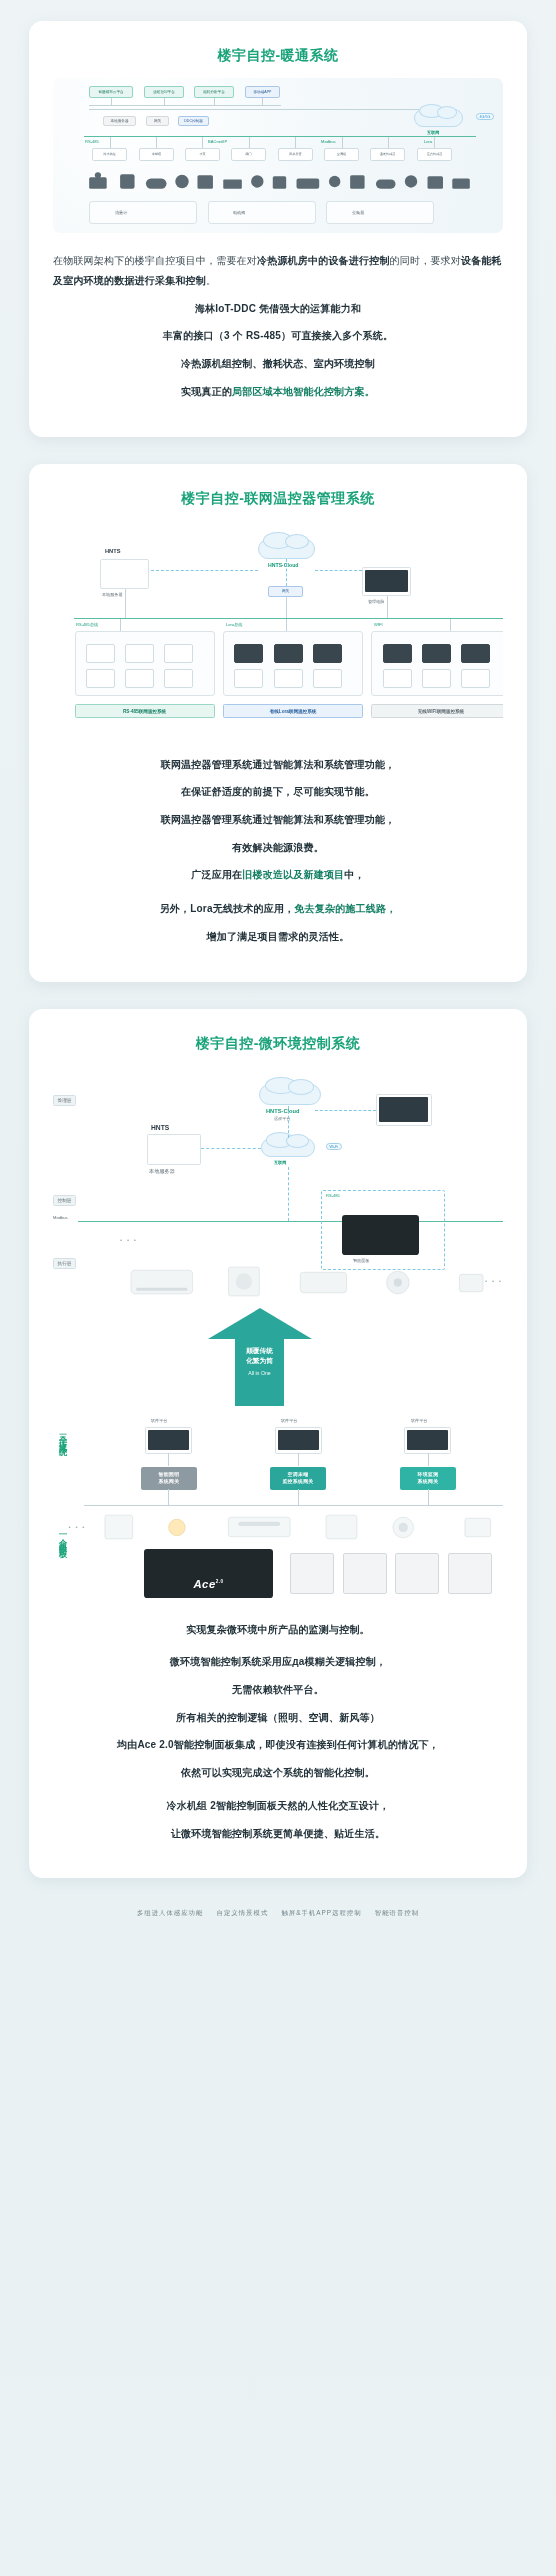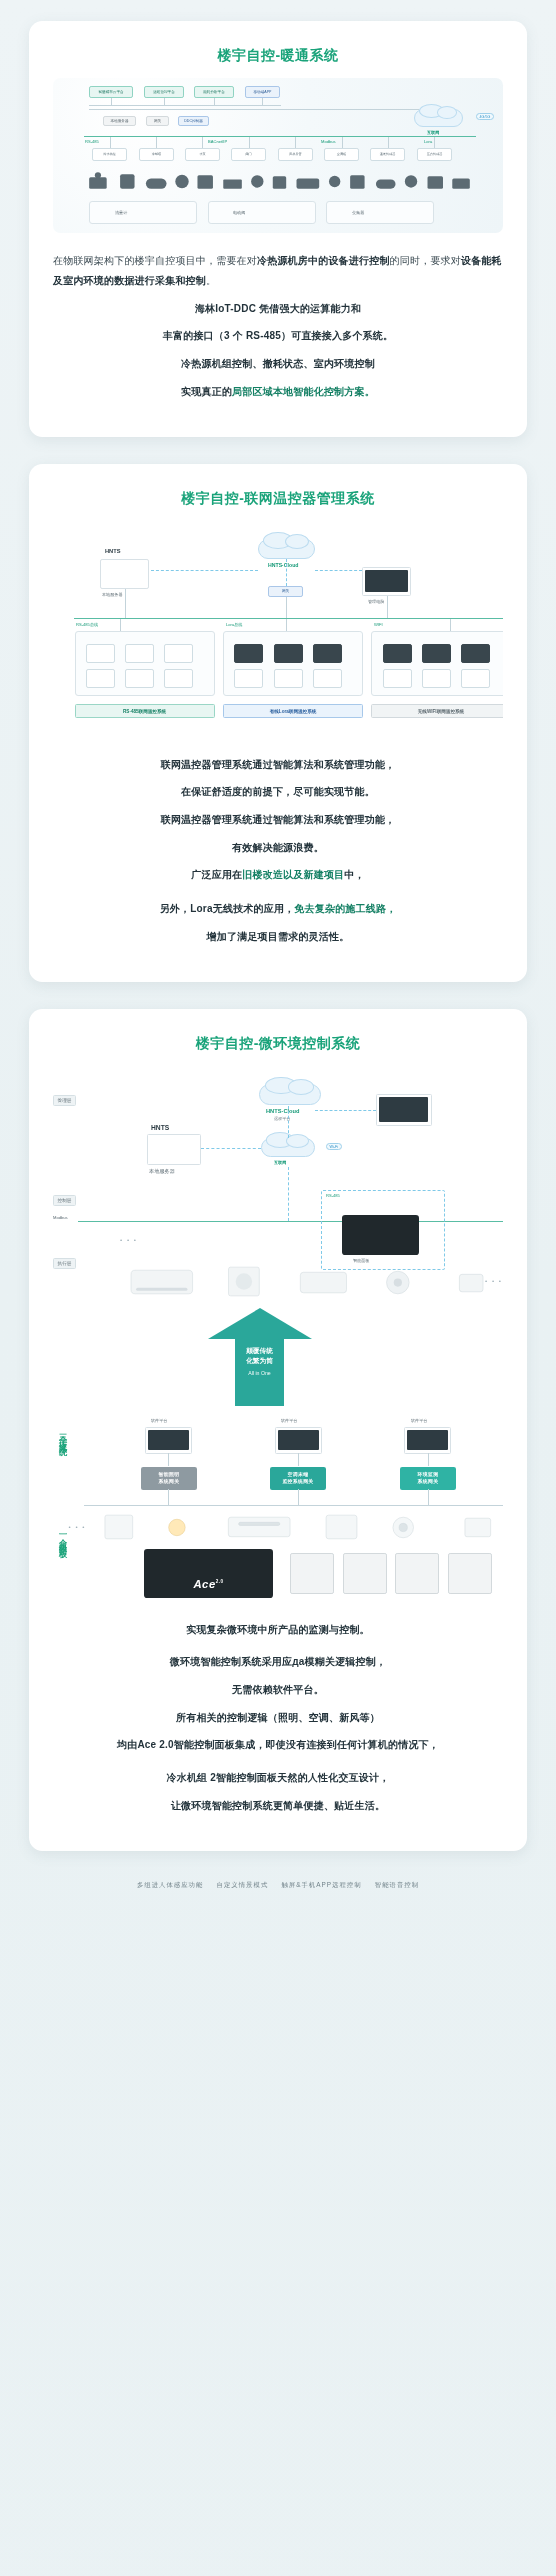--- a/index.html
+++ b/index.html
@@ -503,20 +503,21 @@
       <div class="node gray" style="left:342px;top:487px;width:44px;height:41px;"></div>
       <div class="node gray" style="left:395px;top:487px;width:44px;height:41px;"></div>
     </div>
 
     <div class="copy">
       <p class="center"><span class="b">实现复杂微环境中所产品的监测与控制。</span></p>
       <p class="center" style="margin-top:12.4px"><span class="b">微环境智能控制系统采用应да模糊关逻辑控制，</span></p>
       <p class="center"><span class="b">无需依赖软件平台。</span></p>
       <p class="center"><span class="b">所有相关的控制逻辑（照明、空调、新风等）</span></p>
       <p class="center"><span class="b">均由Ace 2.0智能控制面板集成，即使没有连接到任何计算机的情况下，</span></p>
+      <p class="center"><span class="b">依然可以实现完成这个系统的智能化控制。</span></p>
       <p class="center" style="margin-top:12.4px"><span class="b">冷水机组 2智能控制面板天然的人性化交互设计，</span></p>
       <p class="center"><span class="b">让微环境智能控制系统更简单便捷、贴近生活。</span></p>
     </div>
   </div>
 
   <div class="footer">
     <span>多组进人体感应功能</span>
     <span>自定义情景模式</span>
     <span>触屏&amp;手机APP远程控制</span>
     <span>智能语音控制</span>

